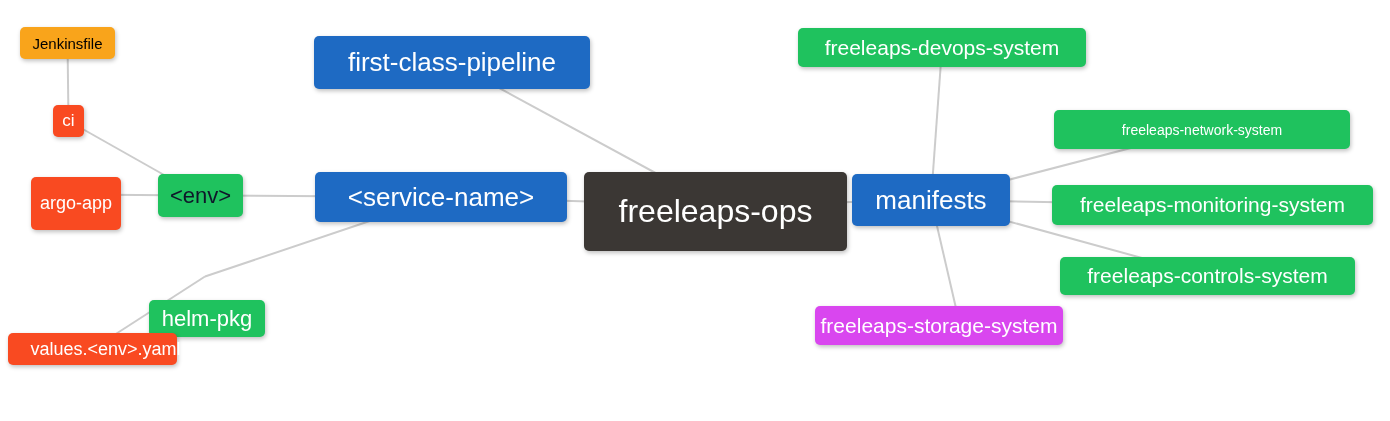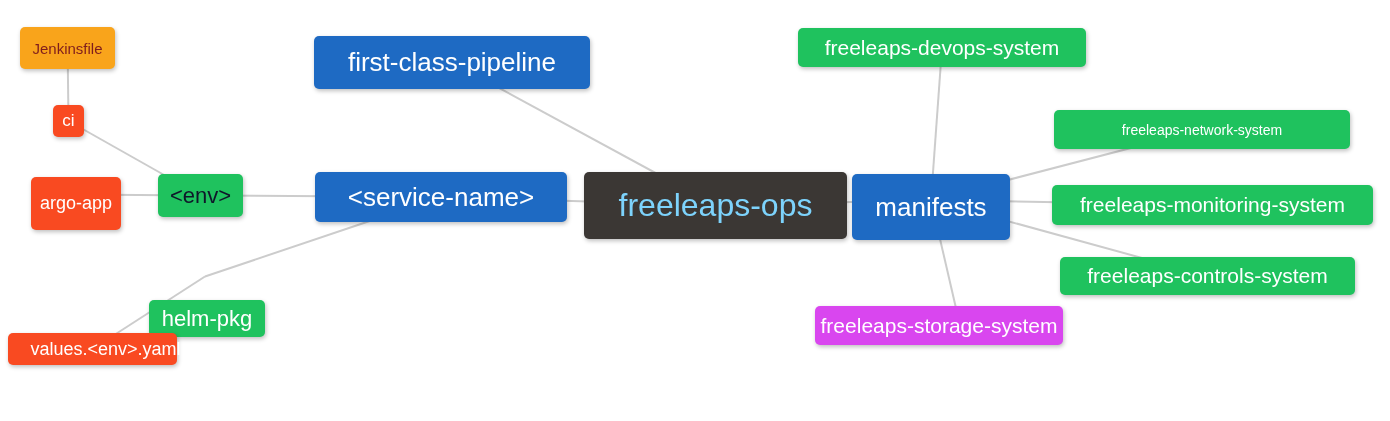--- a/index.html
+++ b/index.html
@@ -50,29 +50,29 @@
       <line x1="452" y1="62.5" x2="715.5" y2="205.5" stroke="#CCCCCC" stroke-width="2"></line>
       <line x1="441" y1="197" x2="715.5" y2="205.5" stroke="#CCCCCC" stroke-width="2"></line>
       <line x1="715.5" y1="205.5" x2="931" y2="200" stroke="#CCCCCC" stroke-width="2"></line>
       <line x1="931" y1="200" x2="942" y2="47.5" stroke="#CCCCCC" stroke-width="2"></line>
       <line x1="931" y1="200" x2="1202" y2="129.5" stroke="#CCCCCC" stroke-width="2"></line>
       <line x1="931" y1="200" x2="1212.5" y2="205" stroke="#CCCCCC" stroke-width="2"></line>
       <line x1="931" y1="200" x2="1207.5" y2="276" stroke="#CCCCCC" stroke-width="2"></line>
       <line x1="931" y1="200" x2="960" y2="325.5" stroke="#CCCCCC" stroke-width="2"></line>
     </svg>
   <div id="nodes-layer">
-      <div class="mm-node" style="left: 584px; top: 172px; width: 263px; height: 67px; font-size: 32px; background: rgb(59, 55, 52); color: #7dd3fc;">freeleaps-ops</div>
+      <div class="mm-node" style="left: 584px; top: 172px; width: 263px; height: 79px; font-size: 32px; background: rgb(59, 55, 52); color: #ffffff;">freeleaps-ops</div>
       <div class="mm-node" style="left: 314px; top: 36px; width: 276px; height: 53px; font-size: 26px; background: rgb(30, 106, 195); color: rgb(255, 255, 255);">first-class-pipeline</div>
       <div class="mm-node" style="left: 315px; top: 172px; width: 252px; height: 50px; font-size: 26px; background: rgb(30, 106, 195); color: rgb(255, 255, 255);">&lt;service-name&gt;</div>
-      <div class="mm-node" style="left: 852px; top: 174px; width: 158px; height: 66px; font-size: 26px; background: rgb(30, 106, 195); color: rgb(255, 255, 255); text-align: right;">manifests</div>
+      <div class="mm-node" style="left: 852px; top: 174px; width: 158px; height: 52px; font-size: 26px; background: rgb(30, 106, 195); color: rgb(255, 255, 255); text-align: right;">manifests</div>
       <div class="mm-node" style="left: 158px; top: 174px; width: 85px; height: 43px; font-size: 22px; background: rgb(31, 194, 94); color: #0f172a;">&lt;env&gt;</div>
       <div class="mm-node" style="left: 149px; top: 258px; width: 116px; height: 37px; font-size: 22px; background: rgb(31, 194, 94); color: rgb(255, 255, 255); margin-top: 42px;">helm-pkg</div>
       <div class="mm-node" style="left: 53px; top: 105px; width: 31px; height: 32px; font-size: 17px; background: rgb(249, 74, 33); color: rgb(255, 255, 255);">ci</div>
       <div class="mm-node" style="left: 31px; top: 177px; width: 90px; height: 53px; font-size: 18px; background: rgb(249, 74, 33); color: rgb(255, 255, 255);">argo-app</div>
       <div class="mm-node" style="left: 8px; top: 333px; width: 169px; height: 32px; font-size: 18px; background: rgb(249, 74, 33); color: rgb(255, 255, 255); padding-left: 26px;">values.&lt;env&gt;.yaml</div>
-      <div class="mm-node" style="left: 20px; top: 27px; width: 95px; height: 42px; font-size: 15px; background: rgb(249, 164, 27); color: #7f1d1d;">Jenkinsfile</div>
+      <div class="mm-node" style="left: 20px; top: 27px; width: 95px; height: 32px; font-size: 15px; background: rgb(249, 164, 27); color: #000000;">Jenkinsfile</div>
       <div class="mm-node" style="left: 798px; top: 28px; width: 288px; height: 39px; font-size: 21px; background: rgb(31, 194, 94); color: rgb(255, 255, 255);">freeleaps-devops-system</div>
       <div class="mm-node" style="left: 1054px; top: 110px; width: 296px; height: 39px; font-size: 14px; background: rgb(31, 194, 94); color: rgb(255, 255, 255);">freeleaps-network-system</div>
       <div class="mm-node" style="left: 1052px; top: 185px; width: 321px; height: 40px; font-size: 21px; background: rgb(31, 194, 94); color: rgb(255, 255, 255);">freeleaps-monitoring-system</div>
       <div class="mm-node" style="left: 1060px; top: 257px; width: 295px; height: 38px; font-size: 21px; background: rgb(31, 194, 94); color: rgb(255, 255, 255);">freeleaps-controls-system</div>
       <div class="mm-node" style="left: 815px; top: 306px; width: 248px; height: 39px; font-size: 21px; background: #d946ef; color: rgb(255, 255, 255);">freeleaps-storage-system</div>
     </div>
 </div>
 
 </body></html>

